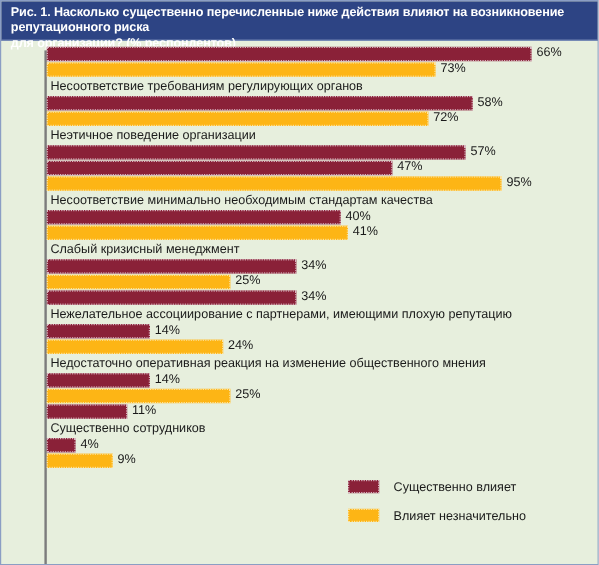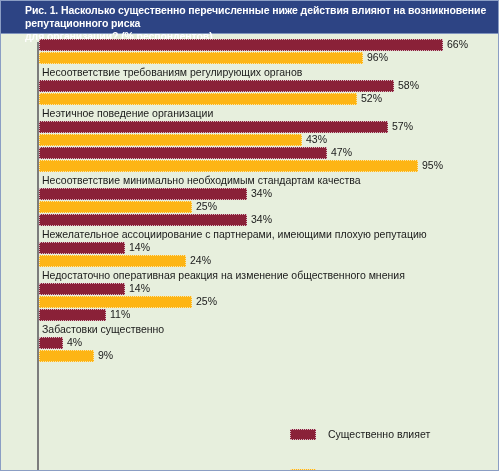--- a/index.html
+++ b/index.html
@@ -19,21 +19,21 @@
   }
   
   #header {
     position: absolute;
     left: 0; top: 0;
     width: 499px;
     height: 33px;
     background: #2d4484;
     border-bottom: 1px solid #7f93bd;
     box-sizing: border-box;
-    padding: 3px 8px 0 24px;
+    padding: 3px 8px 0 8px;
   }
   #header .title {
     color: #ffffff;
     font-size: 10.5px;
     font-weight: bold;
     line-height: 13px;
     letter-spacing: -0.1px;
     display: block;
   }
   
@@ -95,23 +95,22 @@
   }
   
   #legend {
     position: absolute;
     left: 289px;
     top: 361px;
     width: 190px;
   }
   .legend-item {
     display: flex;
-    align-items: flex-end;
+    align-items: flex-start;
     height: 24px;
-    margin-top: 16px;
   }
   .legend-swatch {
     width: 26px;
     height: 11px;
     box-sizing: border-box;
     margin-right: 12px;
     flex: 0 0 auto;
   }
   .legend-swatch.major {
     background: #8a2138;
@@ -140,58 +139,65 @@
   <div id="plot">
     <div id="axis-line"></div>
     <div id="groups">
         <div class="group">
           <div class="bar-row">
             <div class="bar major" style="width:404px"></div>
             <div class="bar-value" style="left:446px">66%</div>
           </div>
           <div class="bar-row">
             <div class="bar minor" style="width:324px"></div>
-            <div class="bar-value" style="left:366px">96%</div>
+            <div class="bar-value" style="left:366px">73%</div>
           </div>
           <div class="cat-label">Несоответствие требованиям регулирующих органов</div>
         </div>
         <div class="group">
           <div class="bar-row">
             <div class="bar major" style="width:355px"></div>
             <div class="bar-value" style="left:397px">58%</div>
           </div>
           <div class="bar-row">
             <div class="bar minor" style="width:318px"></div>
-            <div class="bar-value" style="left:360px">52%</div>
+            <div class="bar-value" style="left:360px">72%</div>
           </div>
           <div class="cat-label">Неэтичное поведение организации</div>
         </div>
         <div class="group">
           <div class="bar-row">
             <div class="bar major" style="width:349px"></div>
             <div class="bar-value" style="left:391px">57%</div>
           </div>
-          <div class="bar-row">
-            <div class="bar minor" style="width:263px"></div>
-            <div class="bar-value" style="left:305px">43%</div>
-          </div>
         </div>
         <div class="group">
           <div class="bar-row">
             <div class="bar major" style="width:288px"></div>
             <div class="bar-value" style="left:330px">47%</div>
           </div>
           <div class="bar-row">
             <div class="bar minor" style="width:379px"></div>
             <div class="bar-value" style="left:421px">95%</div>
           </div>
           <div class="cat-label">Несоответствие минимально необходимым стандартам качества</div>
         </div>
         <div class="group">
           <div class="bar-row">
+            <div class="bar major" style="width:245px"></div>
+            <div class="bar-value" style="left:287px">40%</div>
+          </div>
+          <div class="bar-row">
+            <div class="bar minor" style="width:251px"></div>
+            <div class="bar-value" style="left:293px">41%</div>
+          </div>
+          <div class="cat-label">Слабый кризисный менеджмент</div>
+        </div>
+        <div class="group">
+          <div class="bar-row">
             <div class="bar major" style="width:208px"></div>
             <div class="bar-value" style="left:250px">34%</div>
           </div>
           <div class="bar-row">
             <div class="bar minor" style="width:153px"></div>
             <div class="bar-value" style="left:195px">25%</div>
           </div>
         </div>
         <div class="group">
           <div class="bar-row">
@@ -219,21 +225,21 @@
           <div class="bar-row">
             <div class="bar minor" style="width:153px"></div>
             <div class="bar-value" style="left:195px">25%</div>
           </div>
         </div>
         <div class="group">
           <div class="bar-row">
             <div class="bar major" style="width:67px"></div>
             <div class="bar-value" style="left:109px">11%</div>
           </div>
-          <div class="cat-label">Забастовки существенно</div>
+          <div class="cat-label">Существенно сотрудников</div>
         </div>
         <div class="group">
           <div class="bar-row">
             <div class="bar major" style="width:24px"></div>
             <div class="bar-value" style="left:66px">4%</div>
           </div>
           <div class="bar-row">
             <div class="bar minor" style="width:55px"></div>
             <div class="bar-value" style="left:97px">9%</div>
           </div>
@@ -241,17 +247,18 @@
         <div class="group"></div>
       </div>
 
     <div id="legend">
         <div class="legend-item">
           <span class="legend-swatch major"></span>
           <span class="legend-text">Существенно влияет</span>
         </div>
         <div class="legend-item">
           <span class="legend-swatch minor"></span>
+          <span class="legend-text">Влияет незначительно</span>
         </div>
       </div>
   </div>
 
 </div>
 
 </body></html>

